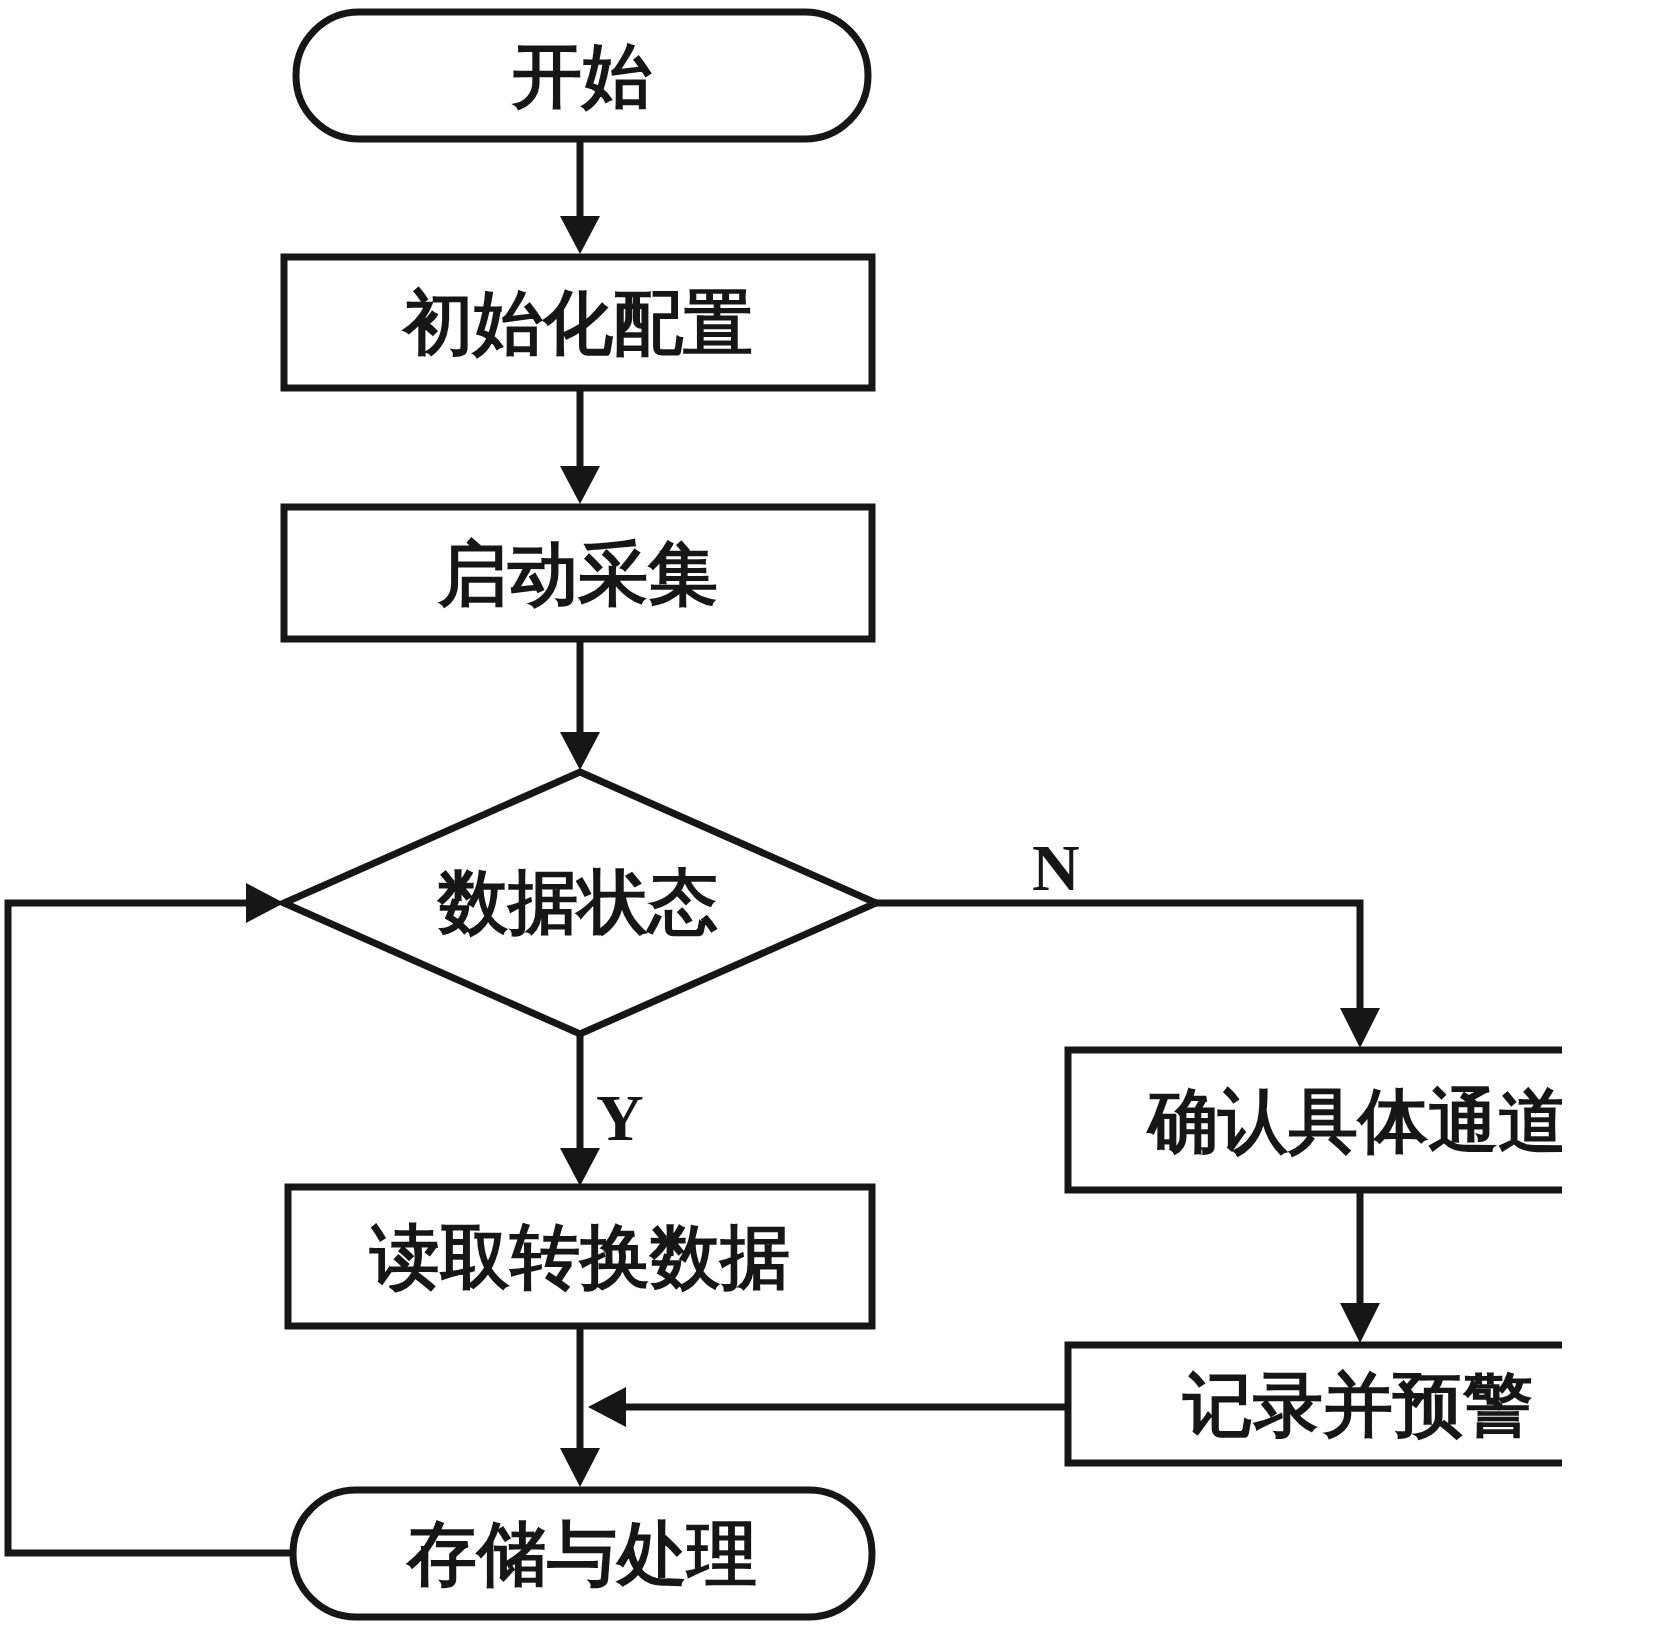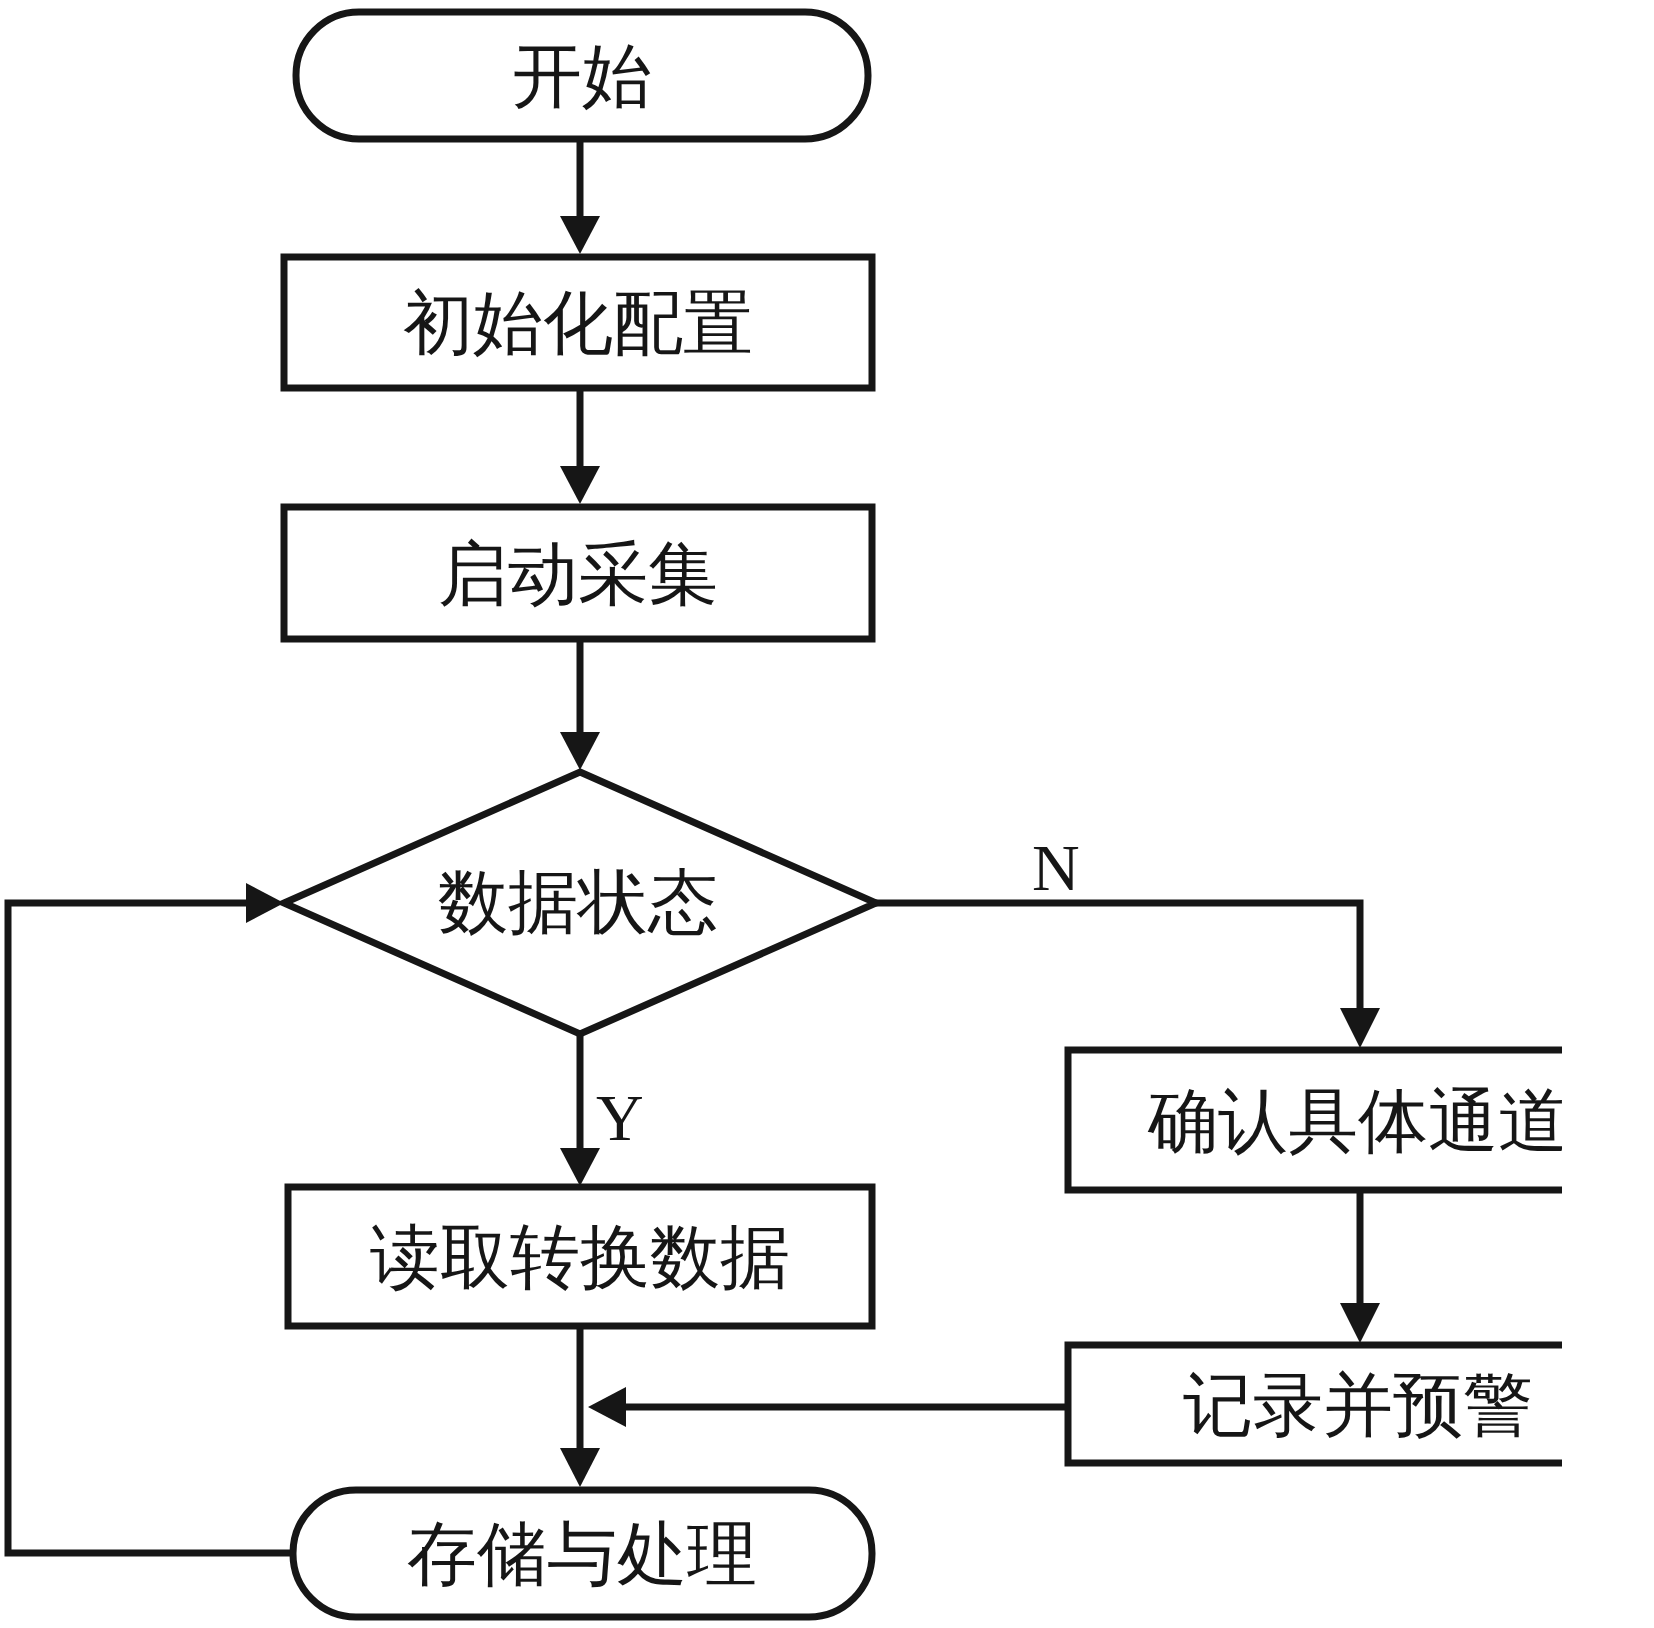--- a/index.html
+++ b/index.html
@@ -6,20 +6,21 @@
     margin: 0;
     padding: 0;
     background: #ffffff;
   }
   .stage {
     width: 1562px;
     height: 1628px;
     position: relative;
     background: #ffffff;
     overflow: hidden;
+    font-weight: bold;
   }
   svg { display: block; }
   .shape {
     fill: #ffffff;
     stroke: #161616;
     stroke-width: 7;
   }
   .edge {
     fill: none;
     stroke: #161616;

